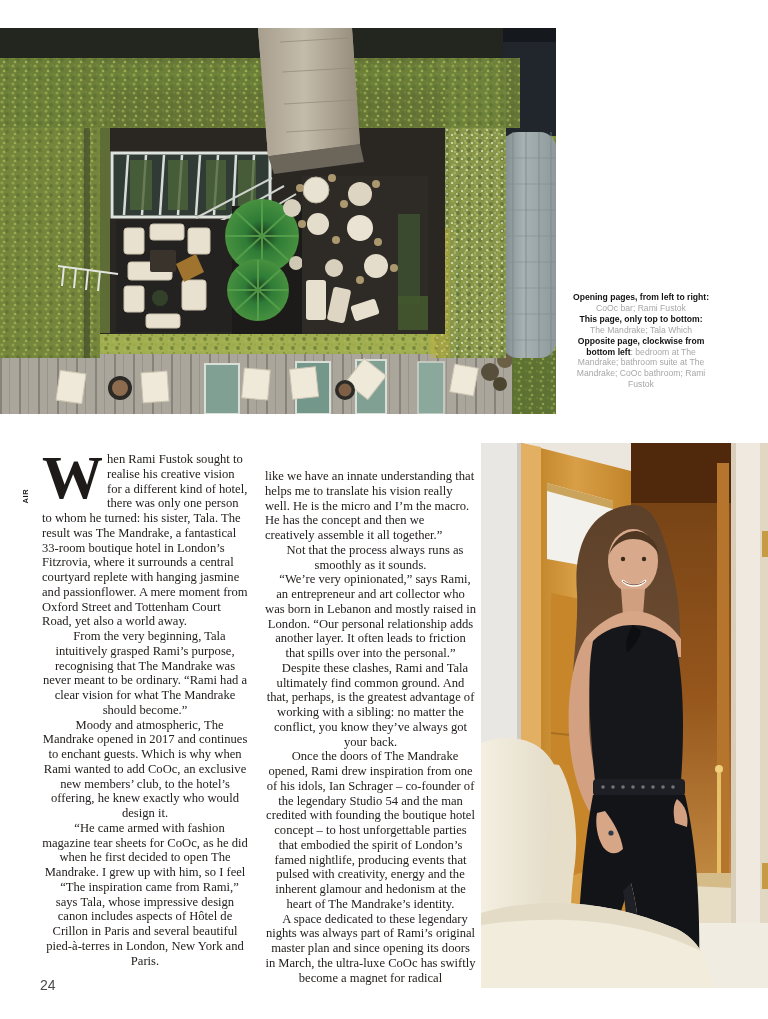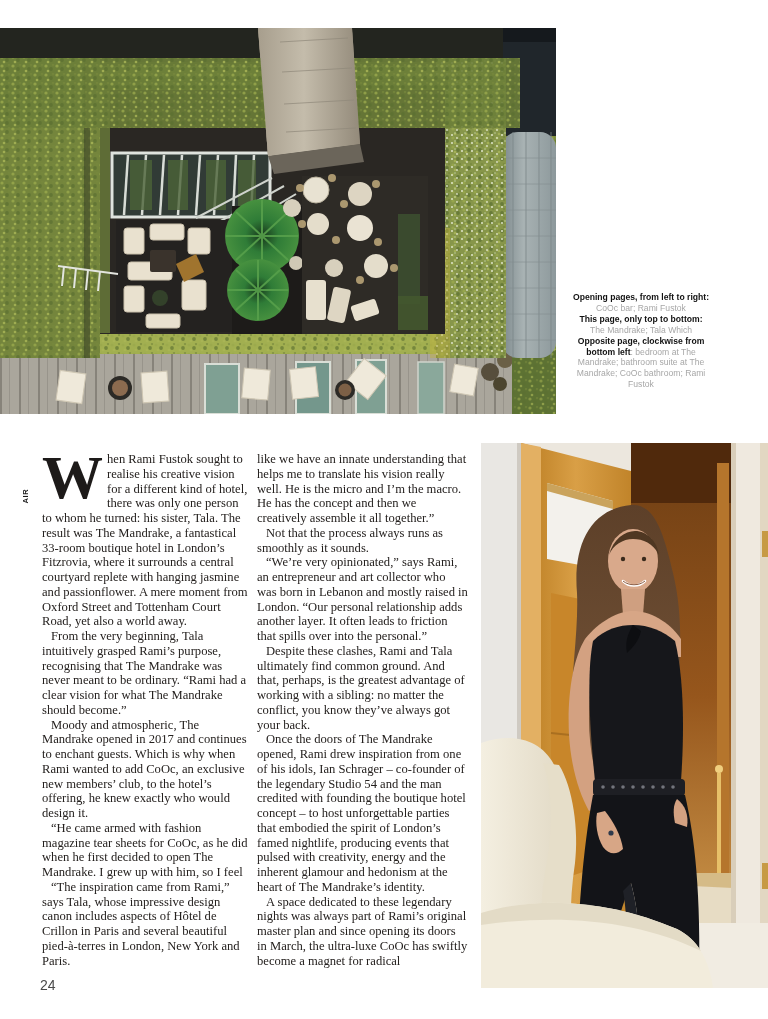--- a/index.html
+++ b/index.html
@@ -20,23 +20,23 @@
   .captions span{color:#a7a7a7;font-weight:400;}
 
   
   .air-label{position:absolute;left:14px;top:488px;width:22px;
              font-family:"Liberation Sans", sans-serif;font-size:7.5px;font-weight:700;
              letter-spacing:.6px;color:#1b1b1b;transform:rotate(-90deg);transform-origin:center center;}
 
   
   .col{position:absolute;top:452px;font-size:12.6px;line-height:14.75px;text-align:left;}
   .col1{left:42px;width:206px;}
-  .col2{left:257px;width:211px;}
+  .col2{left:265px;width:211px;margin-top:17px;}
   .para{margin:0;}
-  .para.indent{text-indent:9px;}
+  .para.indent{text-indent:9px;text-align:center;}
   .dropcap{float:left;font-size:61px;line-height:47px;font-weight:700;color:#1d1a19;
            margin:2px 5px 0 0;letter-spacing:-1px;}
 
   
   .folio{position:absolute;left:40px;top:977px;font-family:"Liberation Sans", sans-serif;
          font-size:14px;color:#4a4a4a;}
 </style>
 </head>
 <body>
 

